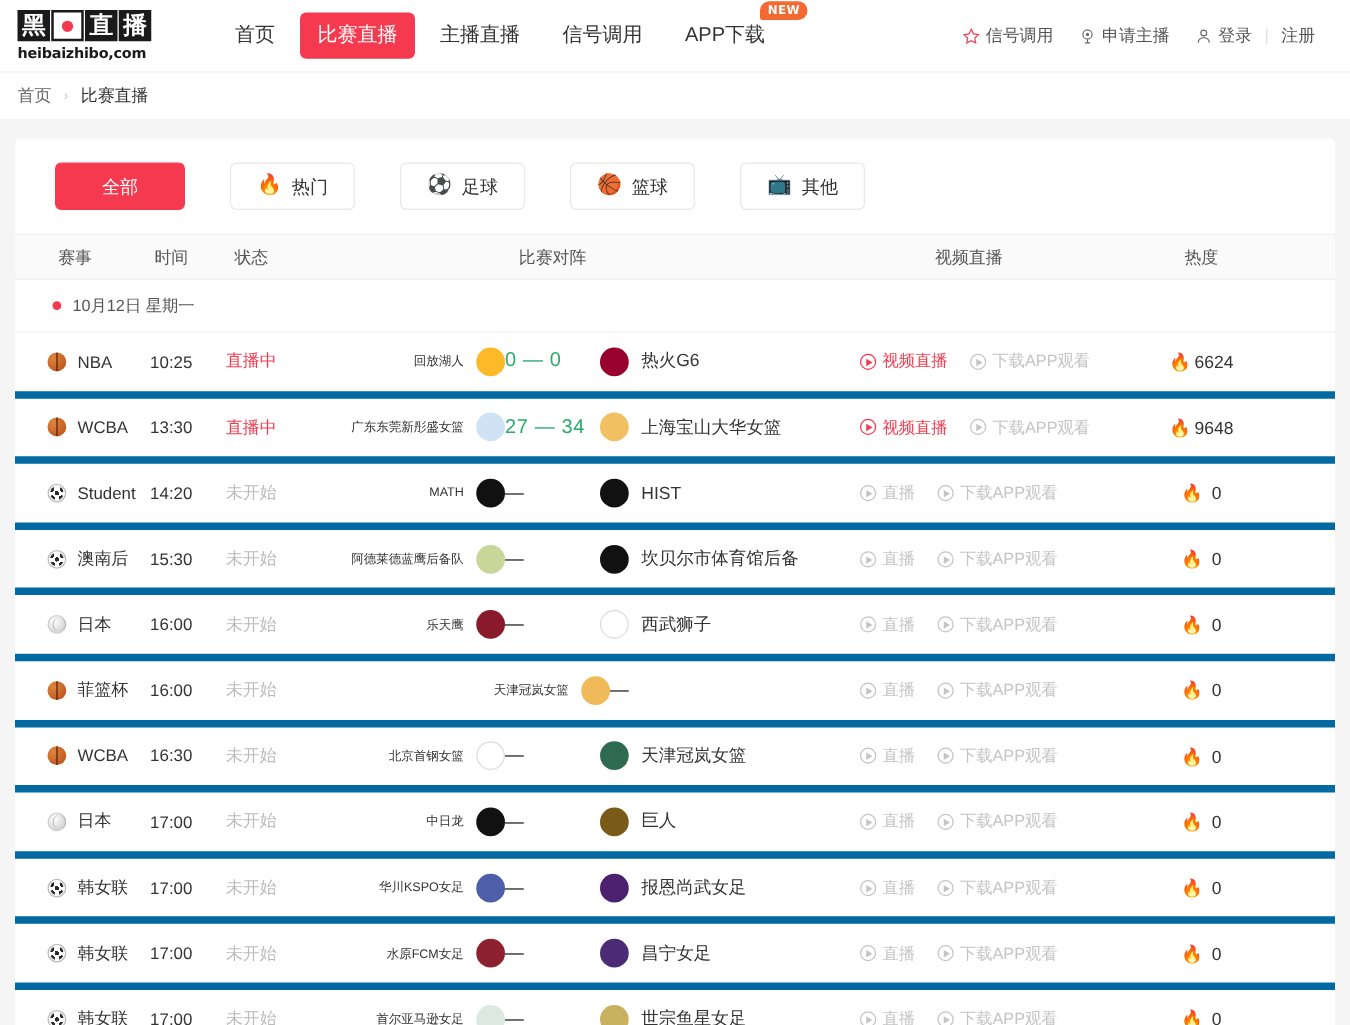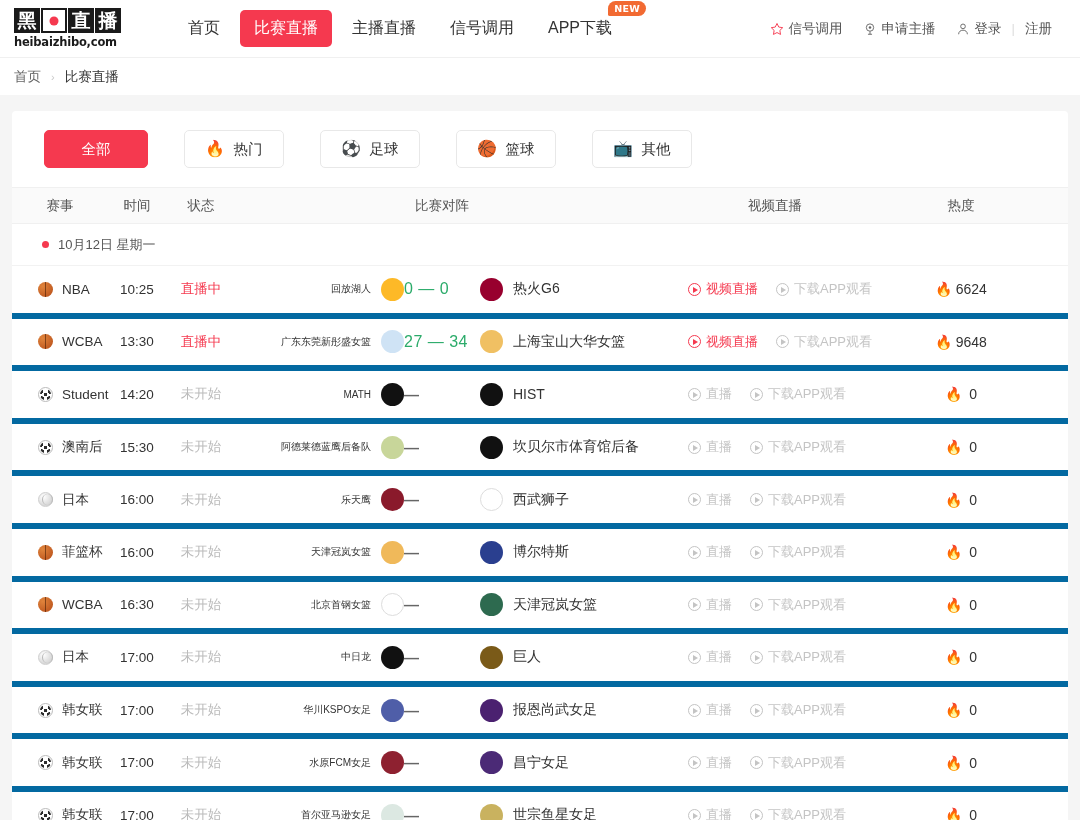--- a/index.html
+++ b/index.html
@@ -490,24 +490,20 @@
       <span>菲篮杯</span>
     </div>
     <div class="cell c-time time-cell">16:00</div>
     <div class="cell c-status status-cell st-pending">未开始</div>
     <div class="cell c-match match-cell">
       <span class="team-home">
         <span class="team-name">天津冠岚女篮</span>
         <span class="logo-badge" style="background:#f0b95a;"></span>
       </span>
       <span class="score pending">—</span>
-      <span class="team-away">
-        <span class="logo-badge" style="background:#2a3f8f;"></span>
-        <span class="team-name">博尔特斯</span>
-      </span>
     </div>
     <div class="cell c-video video-cell">
       <span class="vlink muted">
         <span class="play-ico"></span>
         <span>直播</span>
       </span>
       <span class="vlink muted">
         <span class="play-ico"></span>
         <span>下载APP观看</span>
       </span>

